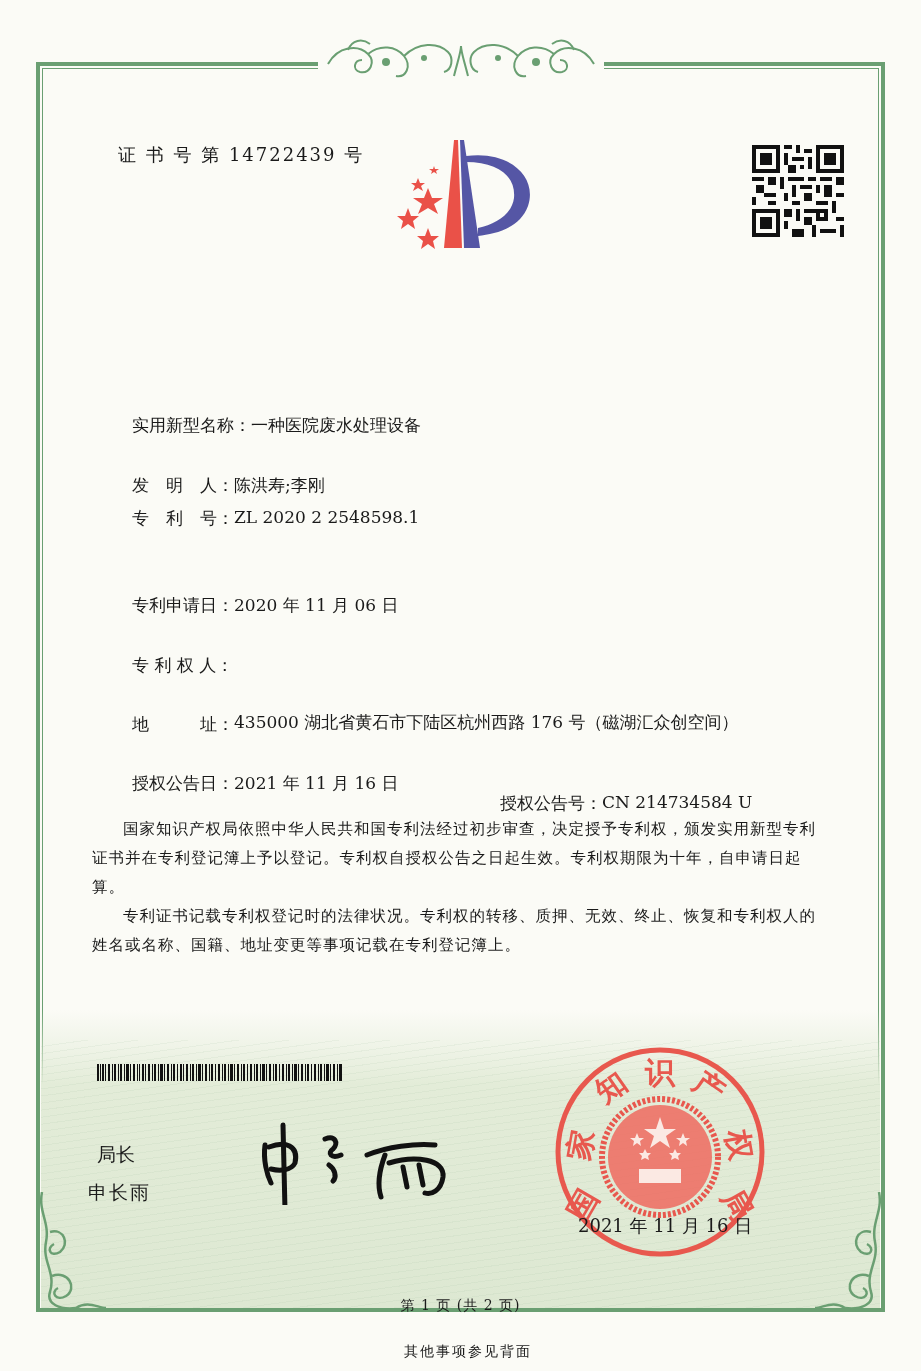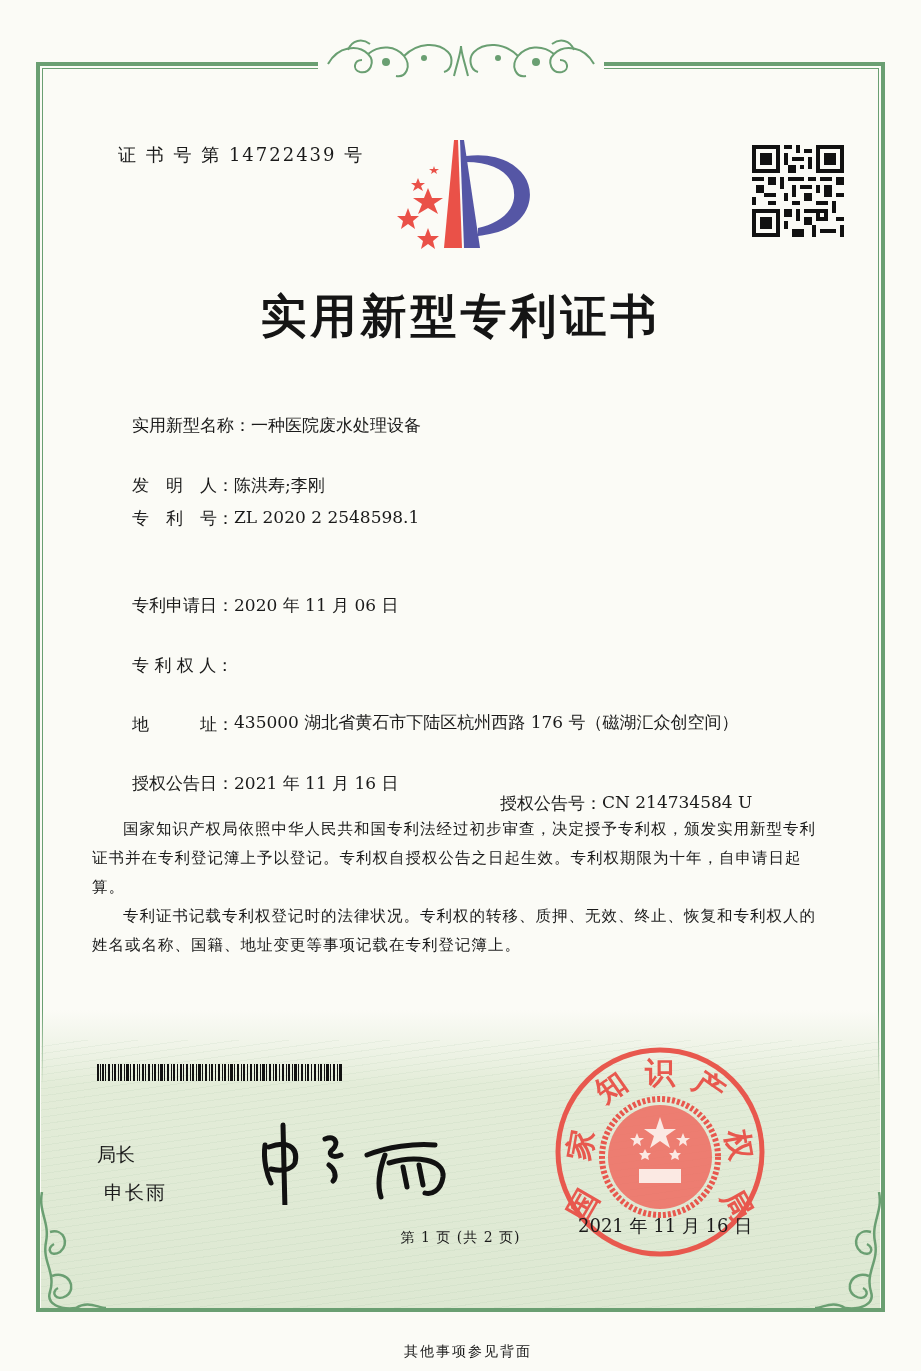--- a/index.html
+++ b/index.html
@@ -27,27 +27,27 @@
 
   .field { position: absolute; left: 92px; font-size: 17px; display: flex; white-space: nowrap; margin-left: 40px; }
   .field .label { display: inline-block; }
   .field .value { display: inline-block; }
 
   .body-text { position: absolute; left: 92px; width: 740px; font-size: 15.5px; line-height: 29px; letter-spacing: 1px; }
   .body-text p { text-indent: 2em; }
 
   .barcode { position: absolute; left: 97px; top: 1064px; width: 245px; height: 17px; }
   .director-title { position: absolute; left: 97px; top: 1142px; font-size: 19px; font-family: Liberation Serif, serif; }
-  .director-name { position: absolute; left: 104px; top: 1180px; font-size: 19px; font-family: Liberation Sans, sans-serif; letter-spacing: 2px; }
+  .director-name { position: absolute; left: 88px; top: 1180px; font-size: 19px; font-family: Liberation Sans, sans-serif; letter-spacing: 2px; }
   .signature { position: absolute; left: 255px; top: 1115px; width: 210px; height: 90px; }
 
   .seal { position: absolute; left: 553px; top: 1045px; width: 215px; height: 215px; }
   .seal-date { position: absolute; left: 578px; top: 1214px; font-size: 18px; }
 
-  .page-no { position: absolute; left: 0; width: 921px; top: 1229px; text-align: center; font-size: 14px; letter-spacing: 1px; }
+  .page-no { position: absolute; left: 0; width: 921px; top: 1297px; text-align: center; font-size: 14px; letter-spacing: 1px; }
   .footer-note { position: absolute; left: 0; width: 921px; top: 1343px; text-align: center; font-size: 14px; letter-spacing: 2px; padding-left: 15px; }
 </style>
 </head>
 <body>
 
 <div class="page">
   <div class="frame-outer"></div>
   <div class="frame-inner"></div>
   <div class="bottom-bg"></div>
   <div class="wave"></div>
@@ -159,21 +159,20 @@
       <rect x="8" y="19" width="1" height="2"></rect>
         <rect x="13" y="18" width="2" height="2"></rect>
         <rect x="21" y="18" width="2" height="1"></rect>
       <rect x="10" y="21" width="3" height="2"></rect>
         <rect x="15" y="20" width="1" height="3"></rect>
         <rect x="17" y="21" width="4" height="1"></rect>
         <rect x="22" y="20" width="1" height="3"></rect>
     </g>
   </svg>
 
-  <div class="title">实用新型专利证书</div>
 
   <div class="field" style="top:414px;">
     <span class="label">实用新型名称：</span>
     <span class="value">一种医院废水处理设备</span>
   </div>
   <div class="field" style="top:474px;">
     <span class="label">发　明　人：</span>
     <span class="value">陈洪寿;李刚</span>
   </div>
   <div class="field" style="top:507px;">

